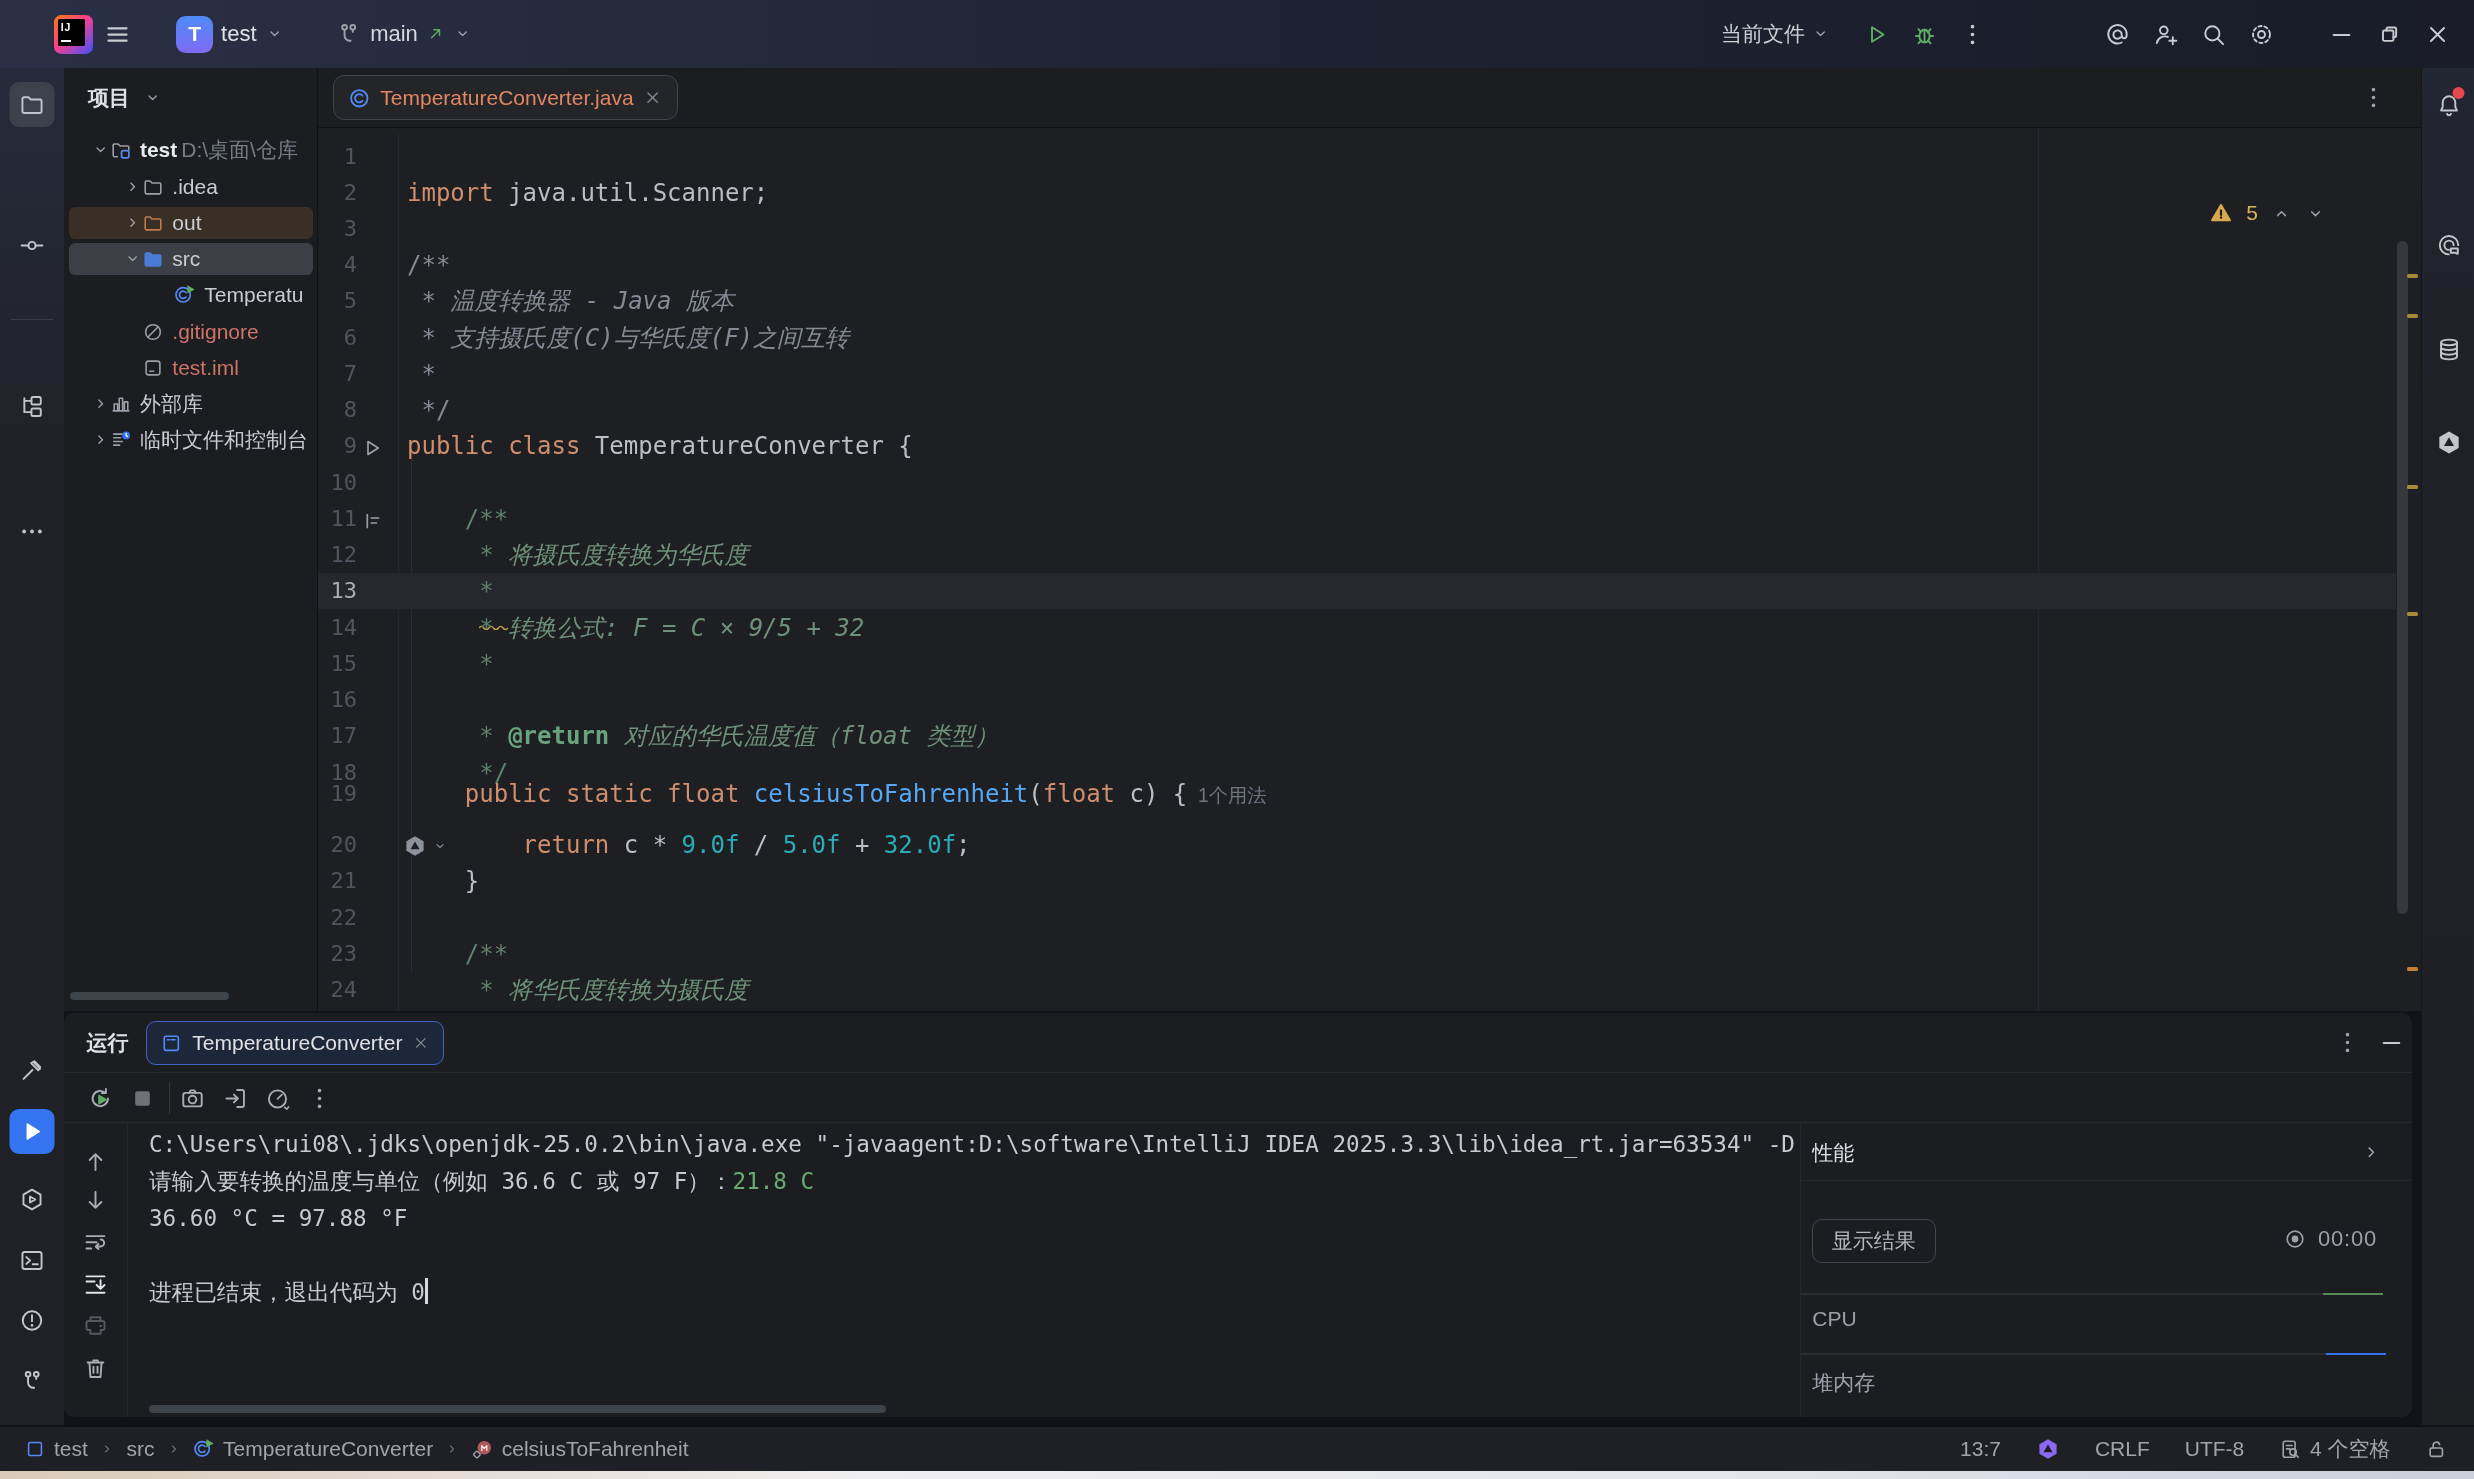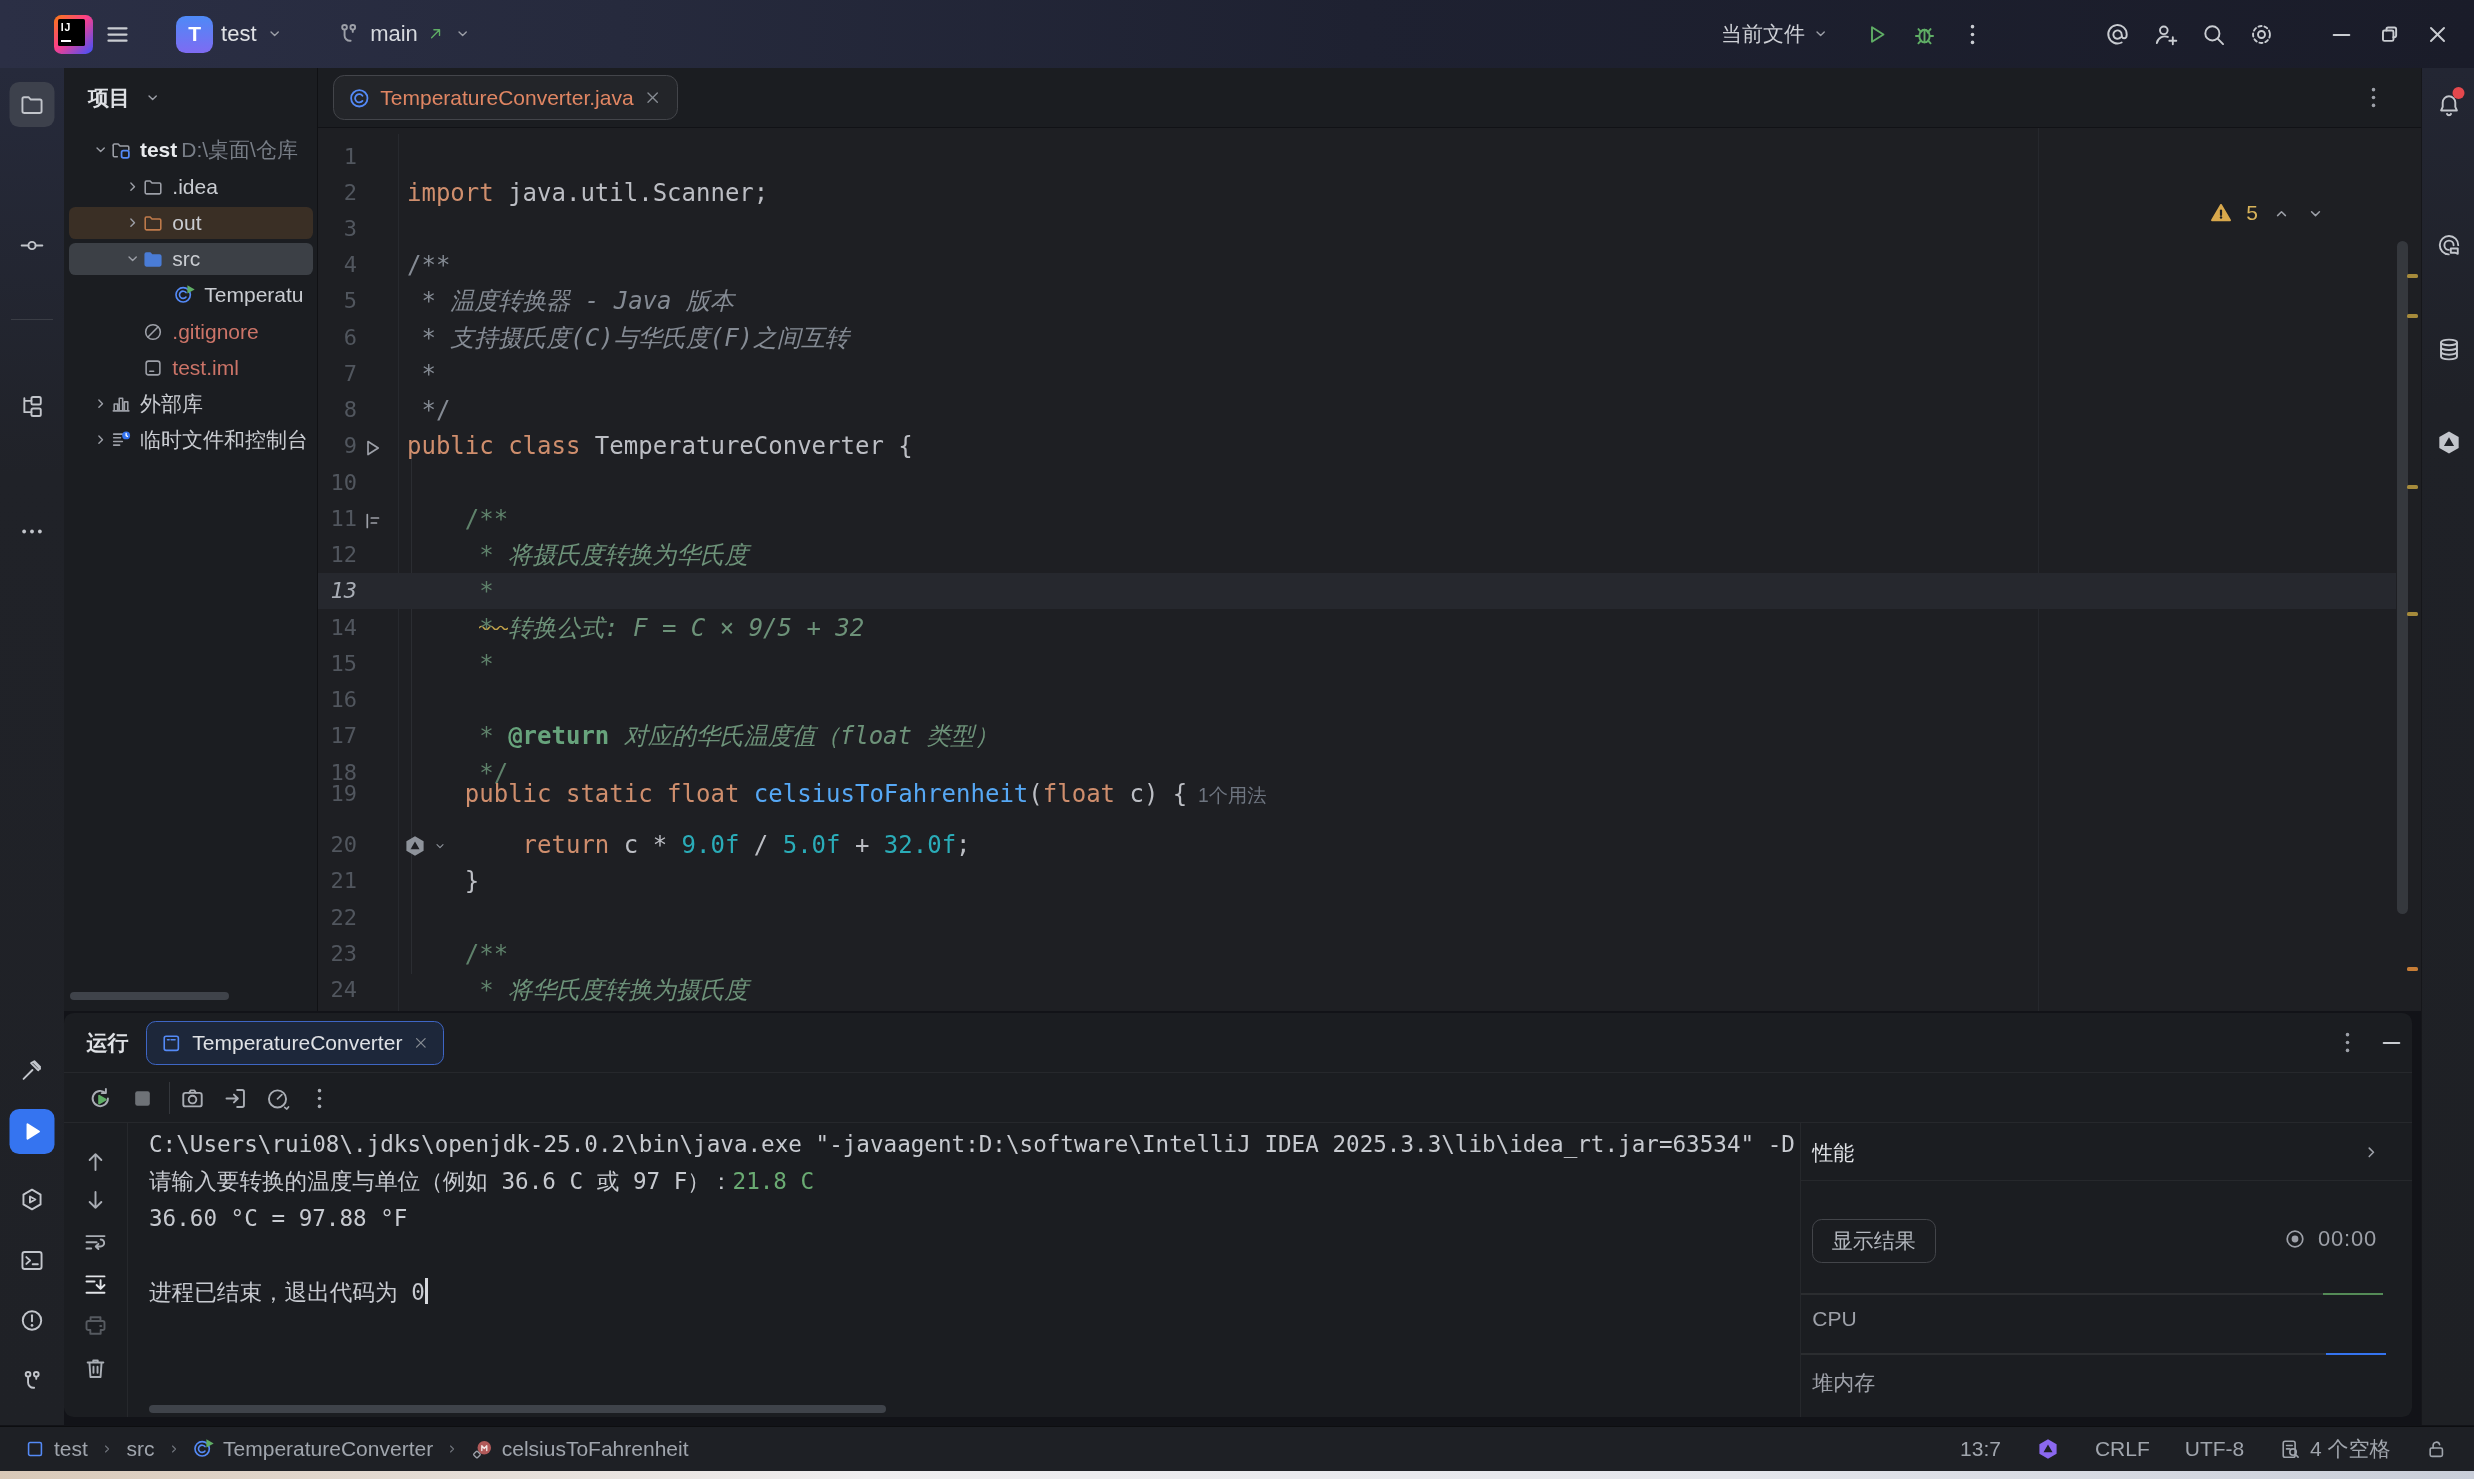--- a/index.html
+++ b/index.html
@@ -80,21 +80,21 @@
 
   #code-region { position:absolute; left:0; top:60px; right:0; bottom:0; }
   .guide-gutter { position:absolute; left:80px; top:6.4px; bottom:0; width:0.8px; background:#27292e; }
   .guide-indent { position:absolute; left:93px; top:326px; height:520px; width:0.8px; background:#2b2d32; }
   .guide-margin { position:absolute; left:1720px; top:0; bottom:0; width:0.8px; background:#26282d; }
 
   .cl { position:absolute; left:0; width:2078px; height:36px;
     font-family:"DejaVu Sans Mono","Liberation Mono",monospace; font-size:24px; line-height:36px; }
   .cl.cur { background:#26282E; }
   .lnum { position:absolute; left:0; width:39px; text-align:right; color:#51565E; font-size:22px; }
-  .cl.cur .lnum { color:#A8ADB5;font-style:italic; }
+  .cl.cur .lnum { color:#A8ADB5; }
   .gico { position:absolute; left:42px; top:5.6px; width:24px; height:24px; color:#9DA0A8; cursor:pointer; }
   .ct { position:absolute; left:89px; white-space:pre; color:#BCBEC4; }
   .tk-k { color:#CF8E6D; }
   .tk-p { color:#BCBEC4; }
   .tk-g { color:#858B94; }
   .tk-gi { color:#858B94; font-style:italic;margin-top:15px; }
   .tk-d { color:#5F826B; }
   .tk-di { color:#6D9279; font-style:italic; }
   .tk-t { color:#67A37C; font-weight:bold; }
   .tk-pr { color:#BCBEC4; font-style:italic; }

